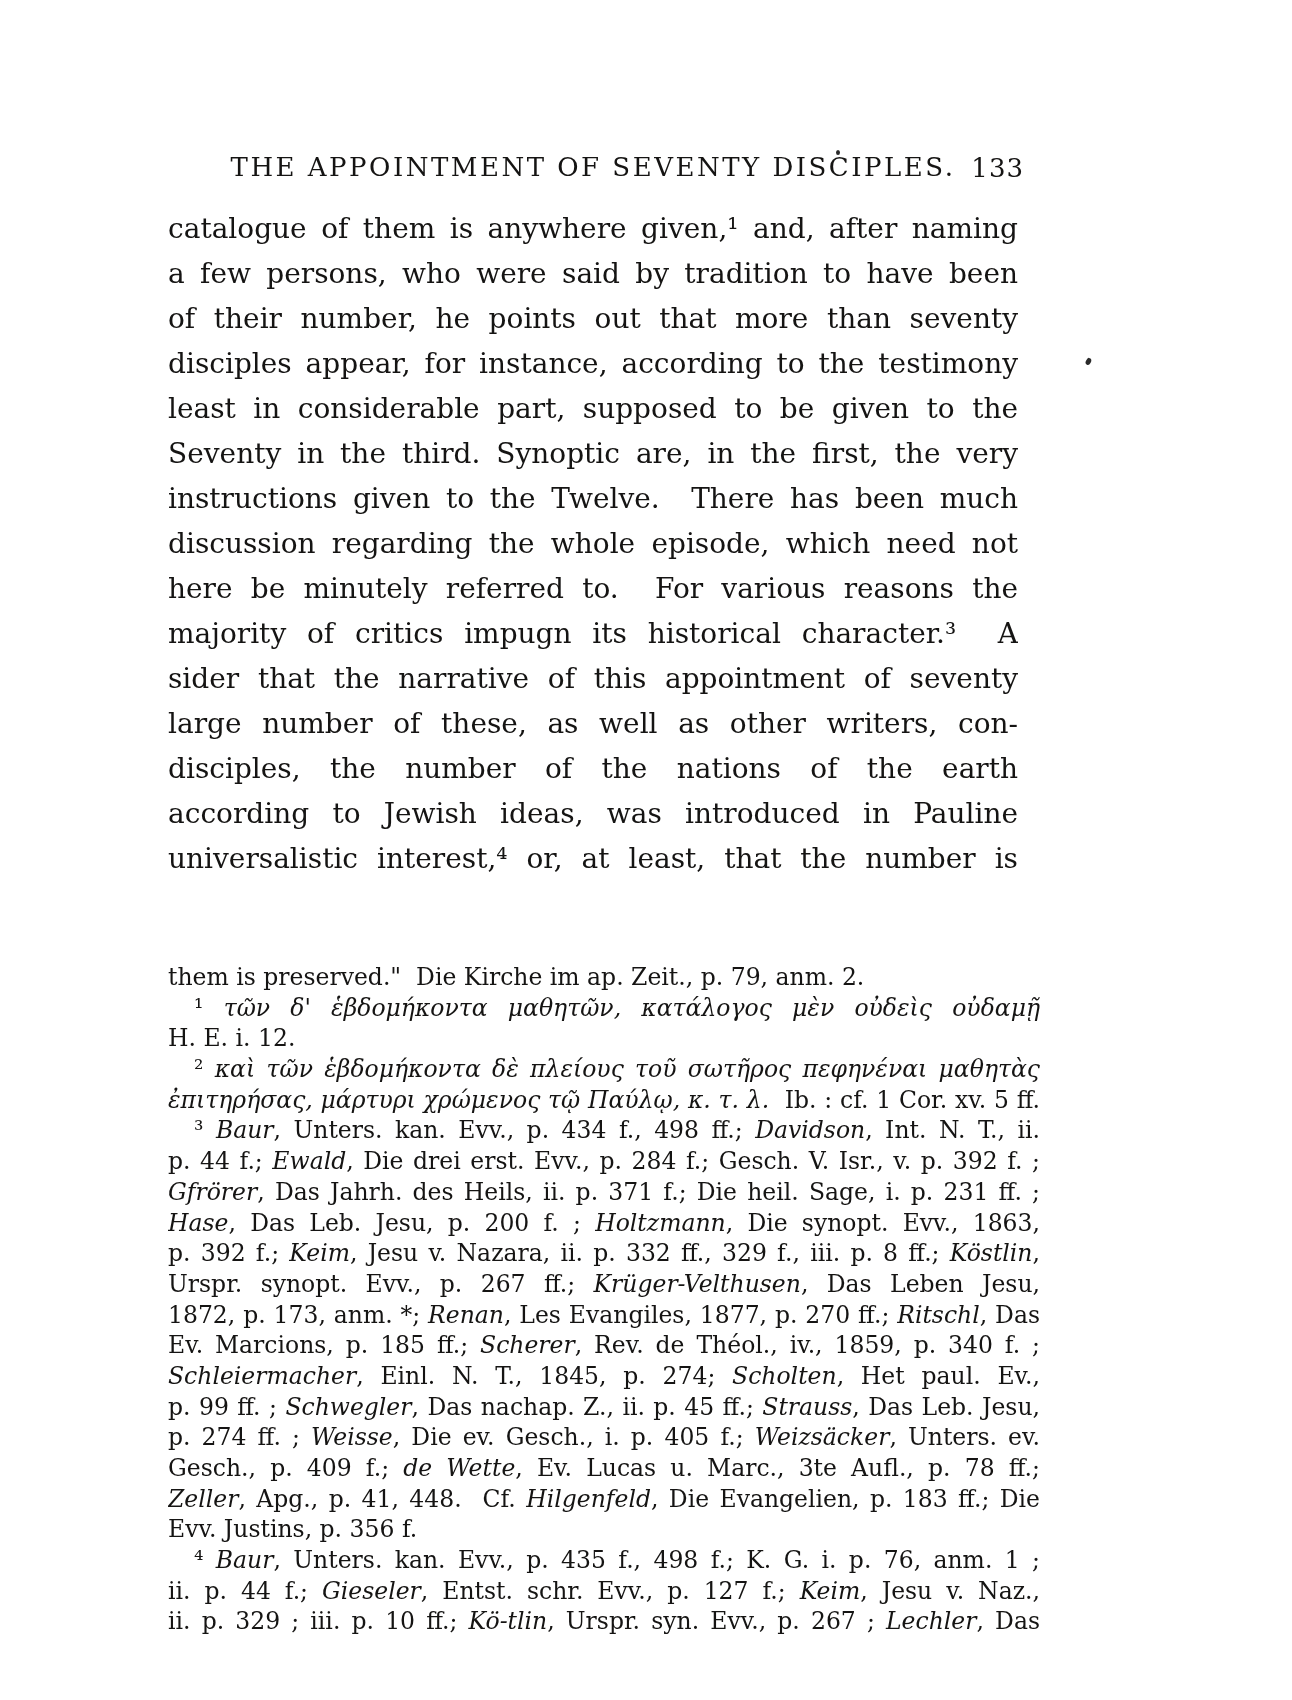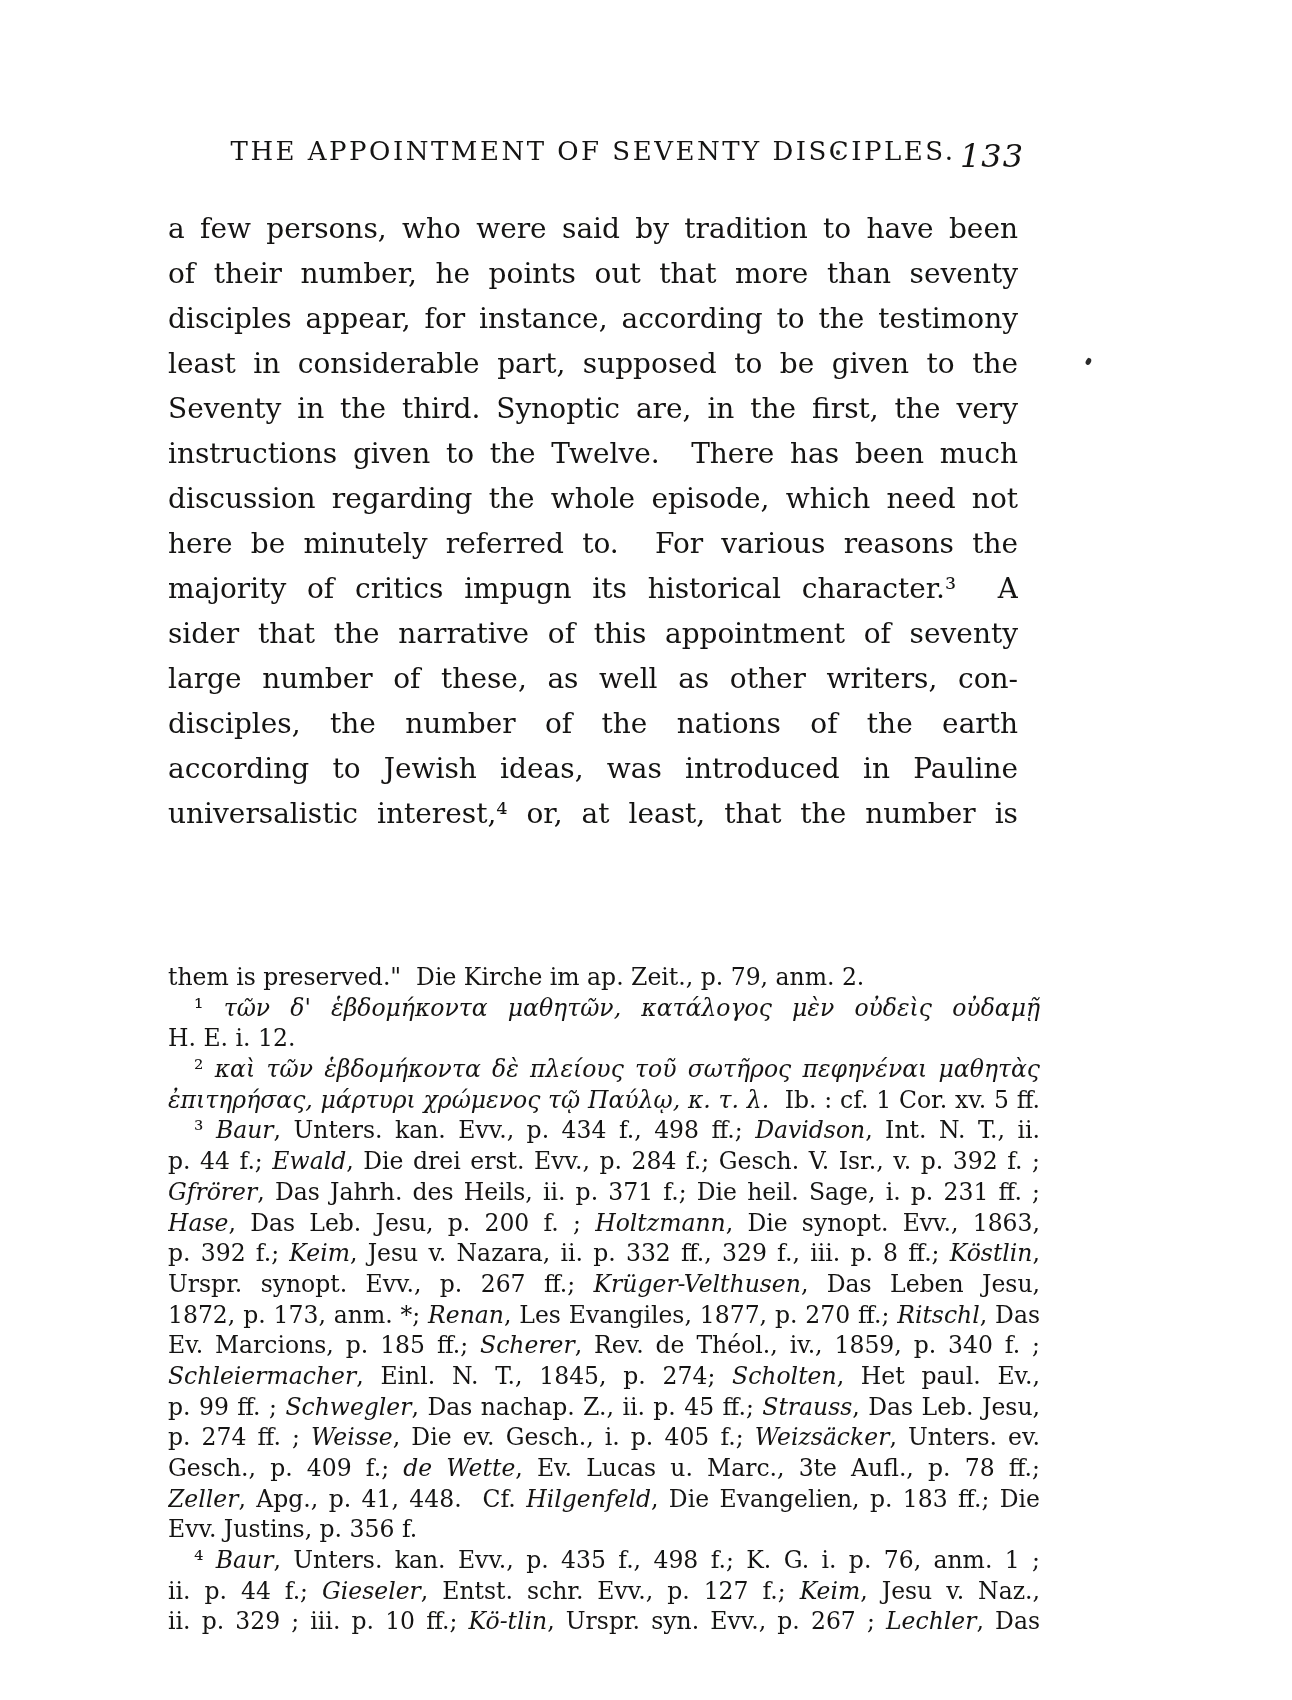--- a/index.html
+++ b/index.html
@@ -8,35 +8,34 @@
     width: 1292px;
     height: 1700px;
     background: #ffffff;
     overflow: hidden;
     font-family: "DejaVu Serif", "Liberation Serif", serif;
     color: #151413;
   }
   
   .header-row {
     position: absolute;
-    left: 168px; top: 136px;
+    left: 168px; top: 152px;
     width: 850px; height: 38px;
   }
   .header-title {
     text-align: center;
     font-size: 26px;
     letter-spacing: 2.5px;
     white-space: nowrap;
   }
   .page-num {
     position: absolute;
     right: -6px; top: 1px;
-    font-size: 32px;
+    font-size: 26px;
     letter-spacing: 1px;
-    font-style: italic;
   }
   
   .body-block {
     position: absolute;
     left: 168px; top: 206px;
     width: 850px;
     font-size: 28px;
   }
   .body-line {
     line-height: 45px;
@@ -79,20 +78,21 @@
 
   <div class="header-row">
     <div class="header-title">THE APPOINTMENT OF SEVENTY DISCIPLES.</div>
     <div class="page-num">133</div>
   </div>
 
   <div class="speck speck-1"></div>
   <div class="speck speck-2"></div>
 
   <div class="body-block">
+    <div class="body-line">catalogue of them is anywhere given,¹ and, after naming</div>
     <div class="body-line">a few persons, who were said by tradition to have been</div>
     <div class="body-line">of their number, he points out that more than seventy</div>
     <div class="body-line">disciples appear, for instance, according to the testimony</div>
     <div class="body-line">least in considerable part, supposed to be given to the</div>
     <div class="body-line">Seventy in the third. Synoptic are, in the first, the very</div>
     <div class="body-line">instructions given to the Twelve.&nbsp; There has been much</div>
     <div class="body-line">discussion regarding the whole episode, which need not</div>
     <div class="body-line">here be minutely referred to.&nbsp; For various reasons the</div>
     <div class="body-line">majority of critics impugn its historical character.³&nbsp; A</div>
     <div class="body-line">sider that the narrative of this appointment of seventy</div>

